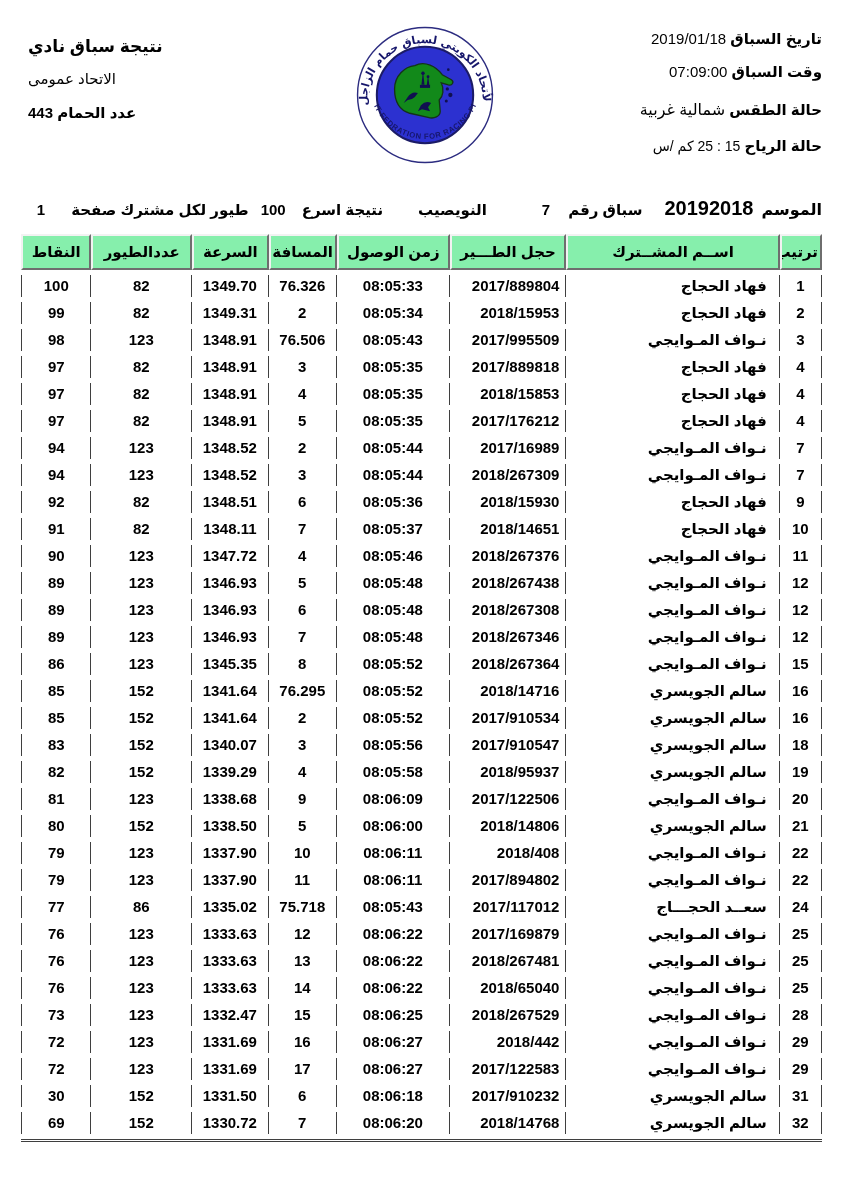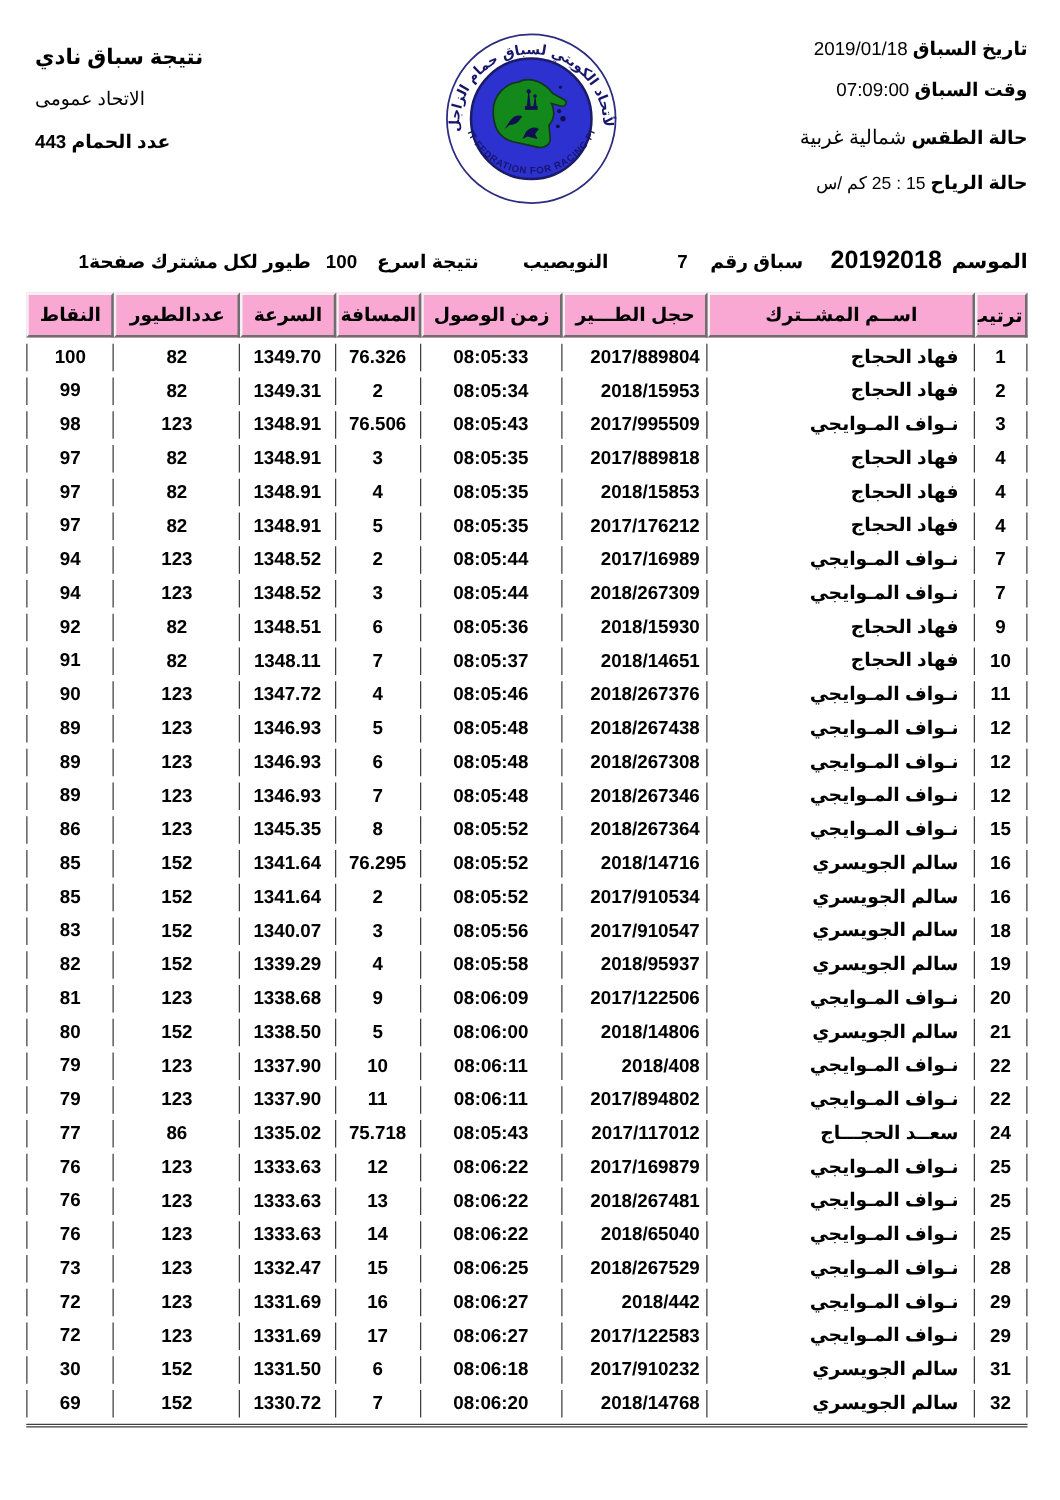--- a/index.html
+++ b/index.html
@@ -32,31 +32,31 @@
   
   .season { position:absolute; top:197px; right:26px; left:26px; height:26px;
             display:flex; align-items:baseline; font-size:15px; font-weight:bold; white-space:nowrap; }
   .season .s-label   { font-size:16px; margin-left:8px; }
   .season .s-value   { font-size:20px; margin-left:22px; }
   .season .s-racelbl { margin-left:18px; }
   .season .s-raceno  { margin-left:55px; }
   .season .s-loc     { margin-left:35px; }
   .season .s-reslbl  { margin-left:16px; }
   .season .s-rescnt  { margin-left:12px; }
-  .season .s-perlbl  { }
+  .season .s-perlbl  { margin-left:26px; }
 
   
   .results { position:absolute; top:229px; left:21px; right:26px; }
   table.results-table {
     width:100%; table-layout:fixed;
     border-collapse:separate; border-spacing:0 5px;
     font-size:15px; font-weight:bold;
   }
   .results-table th {
-    background:#f9a8d4;
+    background:#86efac;
     border-style:solid; border-width:2px;
     border-color:#f2f2f2 #6e6e6e #6e6e6e #f2f2f2;
     height:30px; padding:1px 2px; font-size:15px; font-weight:bold;
     overflow:hidden; white-space:nowrap;
   }
   .results-table td {
     border-right:1px solid #3f3f3f;
     height:22px; line-height:22px; padding:0 4px;
     overflow:hidden; white-space:nowrap;
   }

